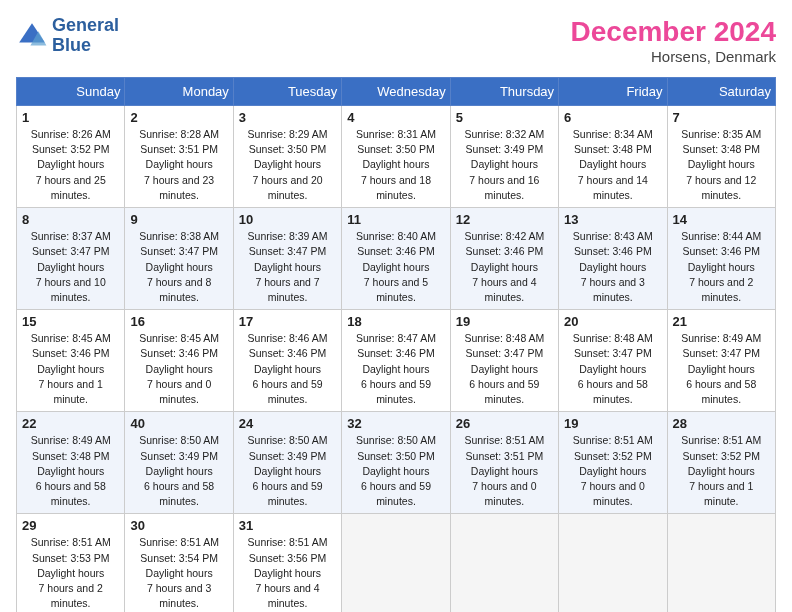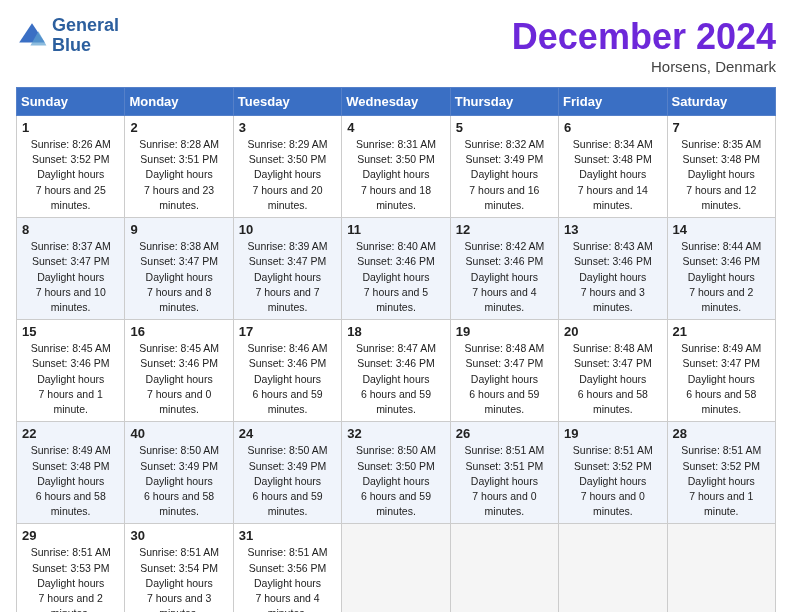--- a/index.html
+++ b/index.html
@@ -33,40 +33,40 @@
       color: #2c5f9e;
     }
     .logo-icon {
       width: 32px;
       height: 32px;
     }
     .title-block {
       text-align: right;
     }
     .month-title {
-      font-size: 36px;
+      font-size: 28px;
       font-weight: bold;
-      color: #6d28d9;
+      color: #ec4899;
     }
     .location {
       font-size: 15px;
       color: #444;
     }
     table {
       width: 100%;
       border-collapse: collapse;
       table-layout: fixed;
     }
     th {
       background-color: #3a6fc4;
       color: #fff;
       font-size: 13px;
-      font-weight: bold;
+      font-weight: normal;
       padding: 6px 4px;
-      text-align: left;
+      text-align: right;
       border: 1px solid #5580c9;
     }
     td {
       border: 1px solid #ccc;
       vertical-align: top;
       padding: 4px 5px;
       font-size: 10.5px;
       color: #222;
       height: 90px;
       background: #fff;

